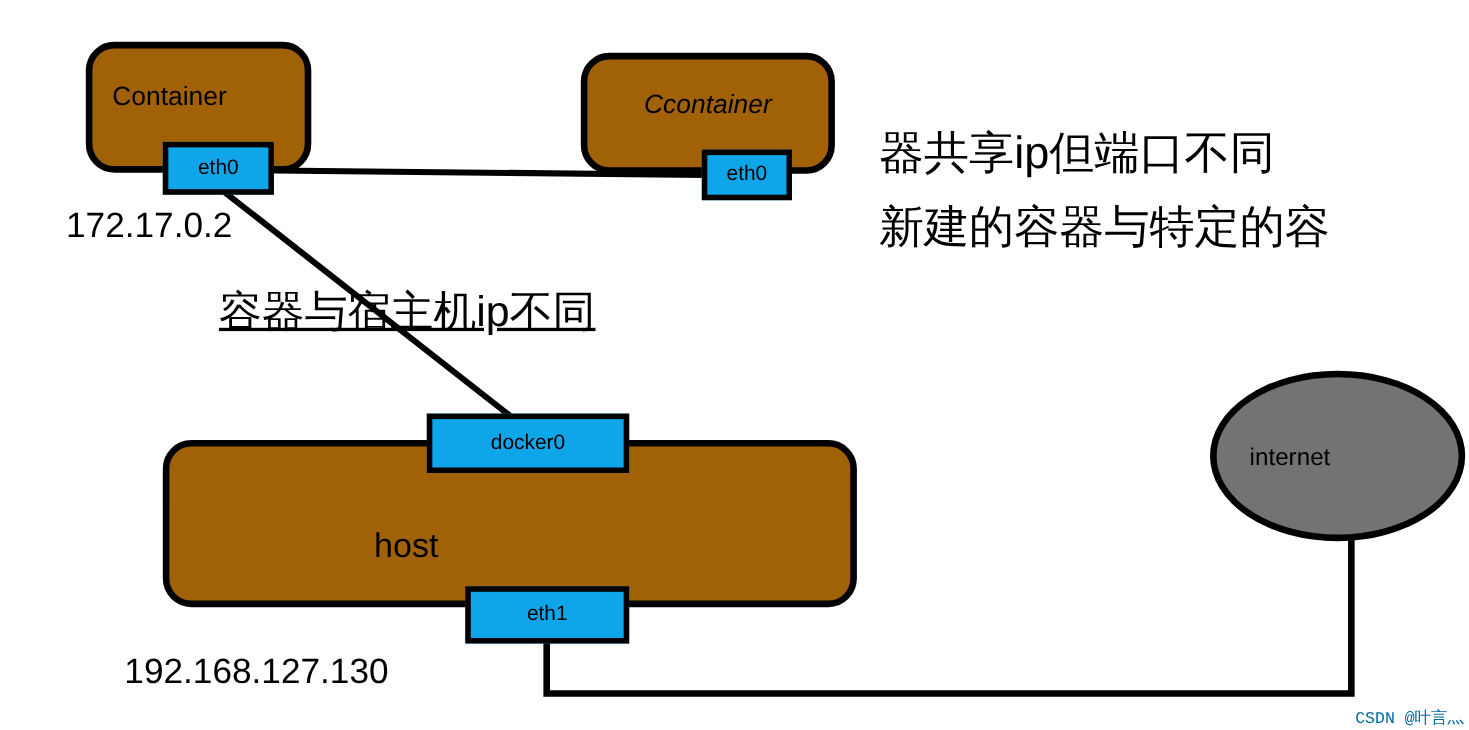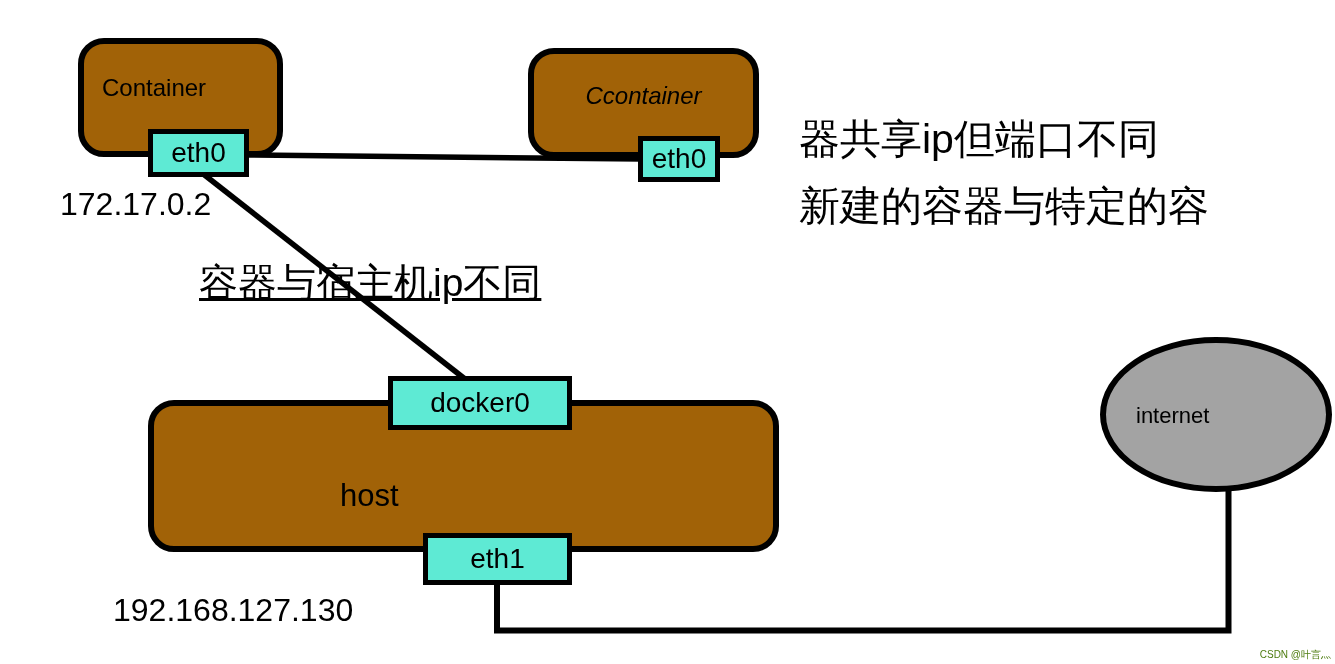--- a/index.html
+++ b/index.html
@@ -17,47 +17,47 @@
   #note-right{left:799px;top:106px;font-size:41px;line-height:67px;}
   
   #lines{position:absolute;left:0;top:0;z-index:2;}
   
   .rrect{
     position:absolute;z-index:3;box-sizing:border-box;
     border:6px solid #000;border-radius:26px;background:#a16207;
   }
   .ellipse{
     position:absolute;z-index:3;box-sizing:border-box;
-    border:6px solid #000;border-radius:50%;background:#a3a3a3;
+    border:6px solid #000;border-radius:50%;background:#737373;
   }
   .iface{
     position:absolute;z-index:4;box-sizing:border-box;
-    border:5px solid #000;background:#5eead4;
+    border:5px solid #000;background:#0ea5e9;
     display:flex;align-items:center;justify-content:center;
-    font-size:28px;
+    font-size:19px;
   }
   .shape-label{position:absolute;white-space:nowrap;}
   #container1{left:78px;top:38px;width:205px;height:119px;}
   #container1 .shape-label{left:18px;top:30px;font-size:24px;}
   #ccontainer{left:528px;top:48px;width:231px;height:110px;}
   #ccontainer .shape-label{left:0;right:0;top:28px;text-align:center;font-size:24px;font-style:italic;}
   #host{left:100px;top:400px;width:631px;height:152px;margin-left:48px;}
   #host .shape-label{left:186px;top:72px;font-size:31px;}
   #internet-ellipse{left:1100px;top:337px;width:232px;height:155px;}
   #internet-ellipse .shape-label{left:30px;top:60px;font-size:22px;}
   #eth0a{left:148px;top:129px;width:101px;height:48px;}
   #eth0b{left:638px;top:136px;width:82px;height:46px;}
   #docker0{left:388px;top:376px;width:184px;height:54px;}
   #eth1{left:423px;top:533px;width:149px;height:52px;}
   .ip-label{position:absolute;z-index:3;font-size:32px;white-space:nowrap;}
   #ip1{left:60px;top:186px;}
   #ip2{left:113px;top:592px;}
   #watermark{
     position:absolute;z-index:5;right:4px;bottom:2px;
-    font-size:10px;color:#4d7c0f;white-space:nowrap;
+    font-size:15px;color:#0369a1;white-space:nowrap;font-family:Liberation Mono, monospace;
   }
 </style>
 </head>
 <body>
 
 <div id="canvas">
 
   <div class="note" id="note-mid">容器与宿主机ip不同</div>
 
   <div class="note" id="note-right">

